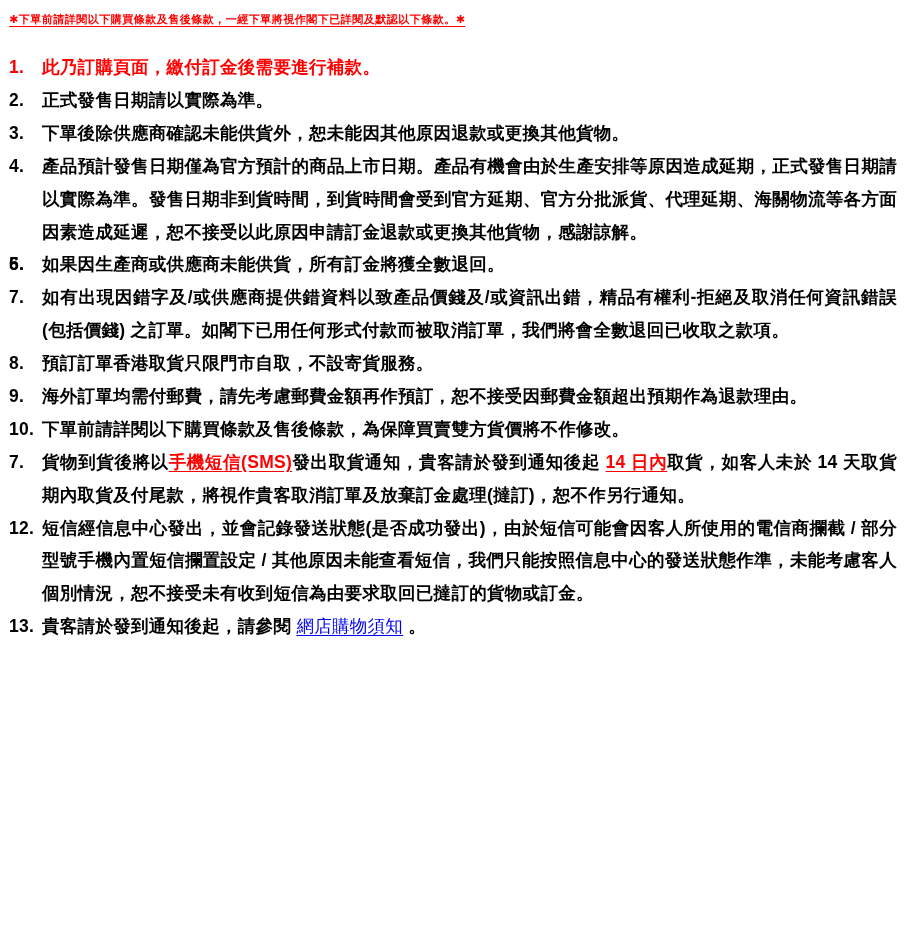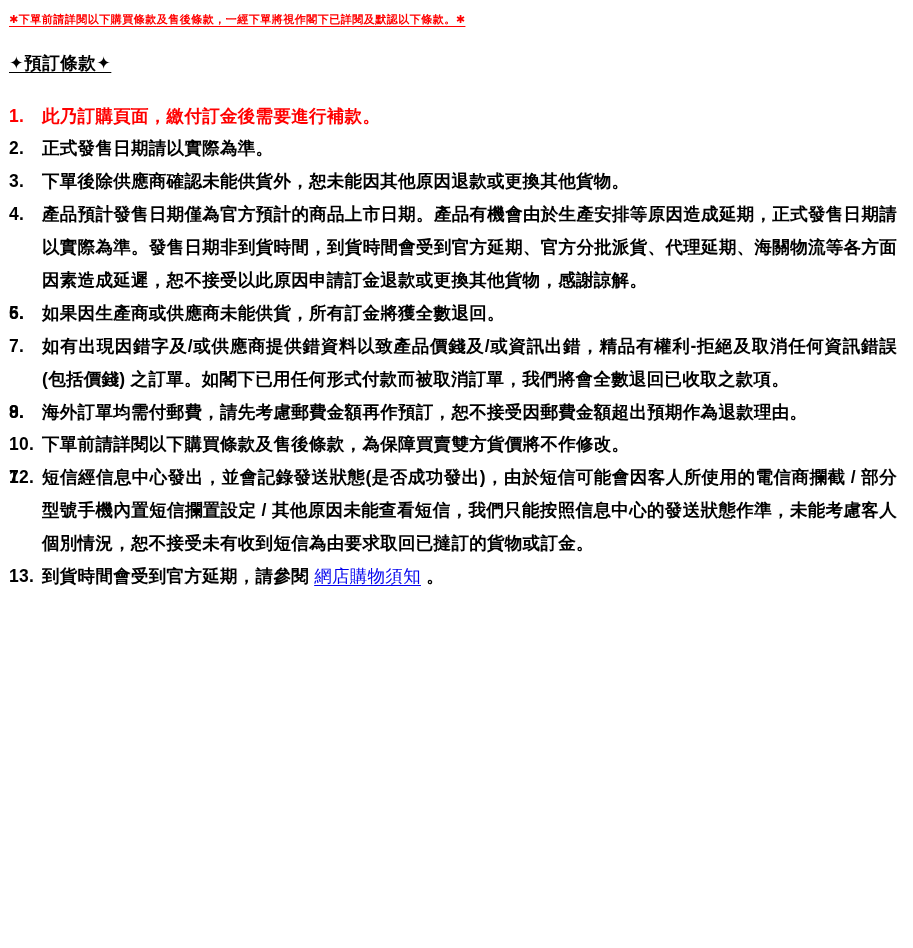--- a/index.html
+++ b/index.html
@@ -65,21 +65,20 @@
     font-weight: 400;
     cursor: pointer;
   }
 </style>
 </head>
 <body>
 
 <div class="page">
   <h1 class="doc-title">✱下單前請詳閱以下購買條款及售後條款，一經下單將視作閣下已詳閱及默認以下條款。✱</h1>
 
-  <h2 class="section-header">✦預訂條款✦</h2>
 
   <ol class="terms">
   <li class="term-item em-red">
     <span class="term-number">1.</span>
     <span class="term-text"><span>此乃訂購頁面，繳付訂金後需要進行補款。</span></span>
   </li>
 
   <li class="term-item">
     <span class="term-number">2.</span>
     <span class="term-text"><span>正式發售日期請以實際為準。</span></span>
@@ -104,39 +103,41 @@
     <span class="term-text"><span>如果因生產商或供應商未能供貨，所有訂金將獲全數退回。</span></span>
   </li>
 
   <li class="term-item">
     <span class="term-number">7.</span>
     <span class="term-text"><span>如有出現因錯字及/或供應商提供錯資料以致產品價錢及/或資訊出錯，精品有權利-拒絕及取消任何資訊錯誤(包括價錢) 之訂單。如閣下已用任何形式付款而被取消訂單，我們將會全數退回已收取之款項。</span></span>
   </li>
 
   <li class="term-item">
     <span class="term-number">8.</span>
+    <span class="term-text"><span>預訂訂單香港取貨只限門市自取，不設寄貨服務。</span></span>
   </li>
 
   <li class="term-item">
     <span class="term-number">9.</span>
     <span class="term-text"><span>海外訂單均需付郵費，請先考慮郵費金額再作預訂，恕不接受因郵費金額超出預期作為退款理由。</span></span>
   </li>
 
   <li class="term-item">
     <span class="term-number">10.</span>
     <span class="term-text"><span>下單前請詳閱以下購買條款及售後條款，為保障買賣雙方貨價將不作修改。</span></span>
   </li>
 
   <li class="term-item">
     <span class="term-number">7.</span>
+    <span class="term-text"><span>貨物到貨後將以</span><span class="seg-red-underline">手機短信(SMS)</span><span>發出取貨通知，貴客請於發到通知後起 </span><span class="seg-red-underline">14 日內</span><span>取貨，如客人未於 14 天取貨期內取貨及付尾款，將視作貴客取消訂單及放棄訂金處理(撻訂)，恕不作另行通知。</span></span>
   </li>
 
   <li class="term-item">
     <span class="term-number">12.</span>
     <span class="term-text"><span>短信經信息中心發出，並會記錄發送狀態(是否成功發出)，由於短信可能會因客人所使用的電信商攔截 / 部分型號手機內置短信攔置設定 / 其他原因未能查看短信，我們只能按照信息中心的發送狀態作準，未能考慮客人個別情況，恕不接受未有收到短信為由要求取回已撻訂的貨物或訂金。</span></span>
   </li>
 
   <li class="term-item">
     <span class="term-number">13.</span>
-    <span class="term-text"><span>到貨時間會受到官方延期，請參閱 </span><a class="seg-link" href="#">網店購物須知</a><span> 。</span></span>
+    <span class="term-text"><span>貴客請於發到通知後起，請參閱 </span><a class="seg-link" href="#">網店購物須知</a><span> 。</span></span>
   </li>
 </ol>
 </div>
 
 </body></html>

